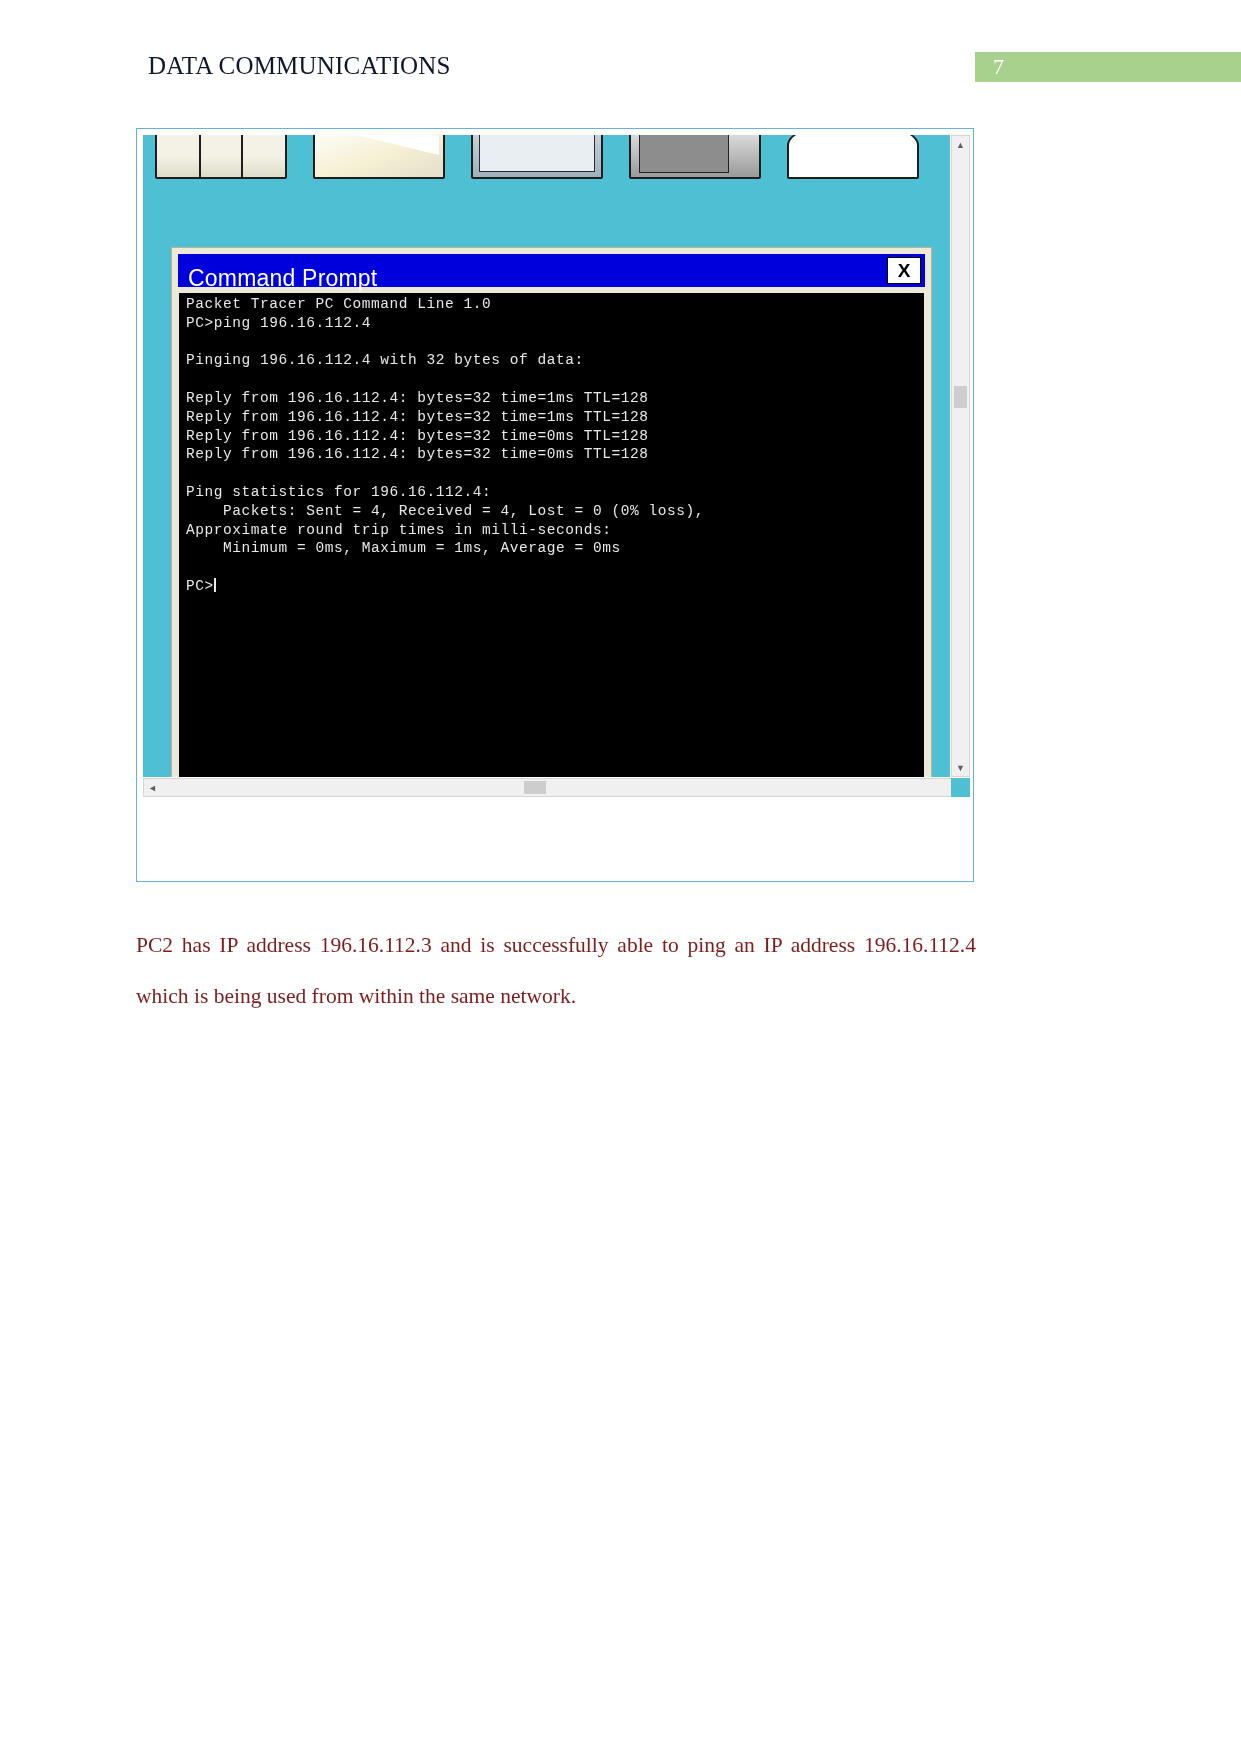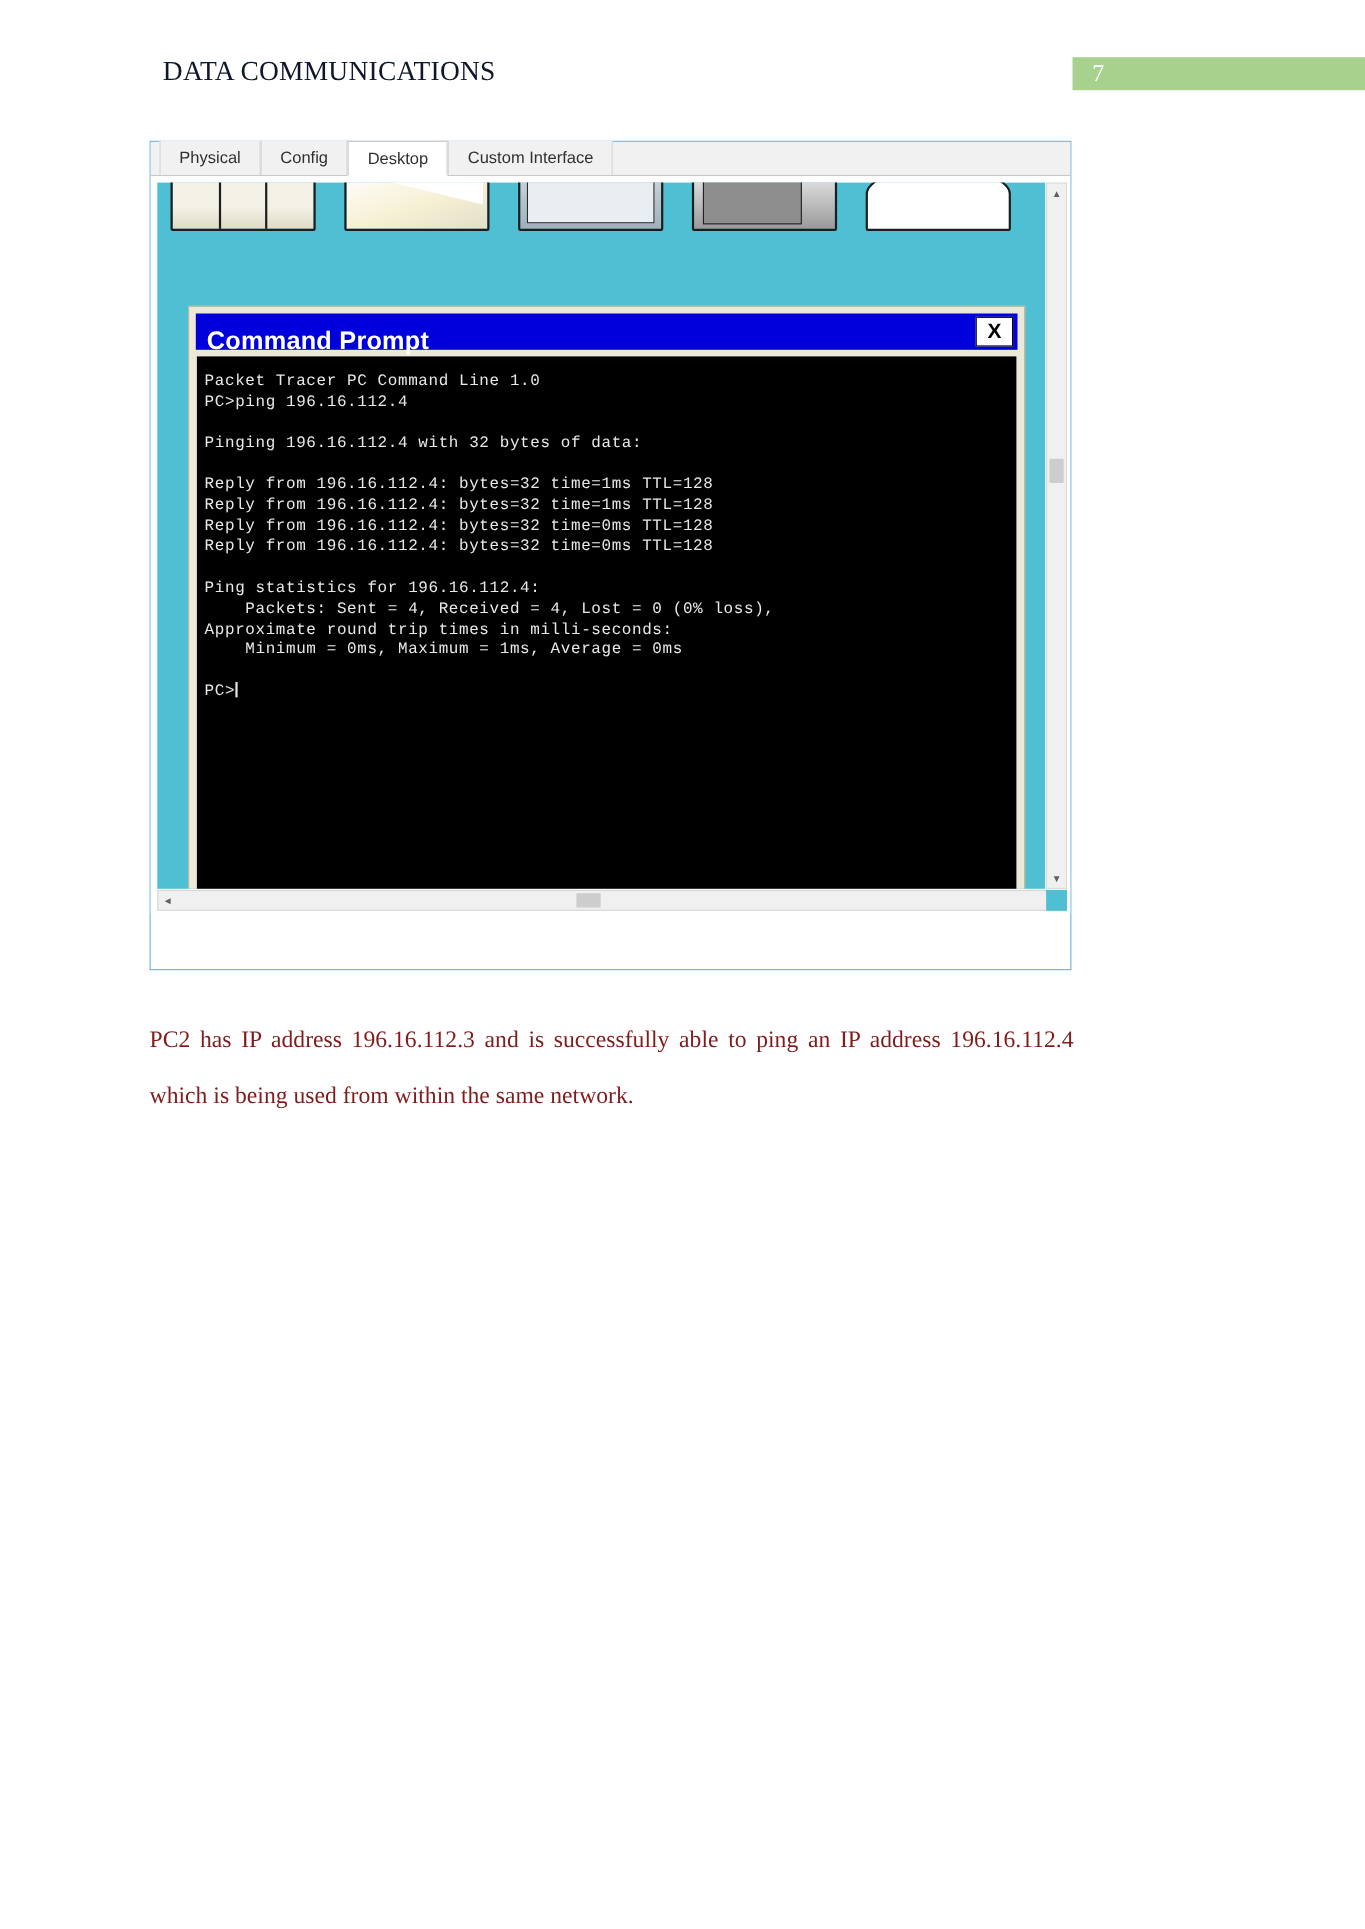--- a/index.html
+++ b/index.html
@@ -246,21 +246,21 @@
     position: relative;
     height: 33px;
     background: #0000dd;
     display: flex;
     align-items: center;
   }
   .cmd-title-text {
     margin-left: 10px;
     font-family: "Liberation Sans", sans-serif;
     font-size: 23px;
-    font-weight: bold;
+    font-weight: normal;
     color: #ffffff;
     letter-spacing: 0.2px;
     margin-top: 16px;
   }
   .cmd-close {
     position: absolute;
     right: 4px;
     top: 3px;
     width: 34px;
     height: 27px;
@@ -275,21 +275,21 @@
     font-weight: bold;
     color: #000000;
   }
   .cmd-screen {
     position: absolute;
     left: 7px;
     top: 45px;
     right: 7px;
     bottom: 7px;
     background: #000000;
-    padding: 14px 0 0 7px;
+    padding: 2px 0 0 7px;
     box-sizing: border-box;
     overflow: hidden;
   }
   .cmd-text {
     font-family: "Liberation Mono", monospace;
     font-size: 14.5px;
     line-height: 18.8px;
     color: #e8e8e8;
     white-space: pre;
     letter-spacing: 0.55px;
@@ -411,26 +411,20 @@
 <div class="doc-header">
   <div class="doc-title">DATA COMMUNICATIONS</div>
   <div class="page-badge">
     <span class="page-badge-num">7</span>
   </div>
 </div>
 
 <div class="pt-window">
 
 
-  <div class="pt-tabs">
-    <div class="pt-tab">Physical</div>
-    <div class="pt-tab">Config</div>
-    <div class="pt-tab active">Desktop</div>
-    <div class="pt-tab">Custom Interface</div>
-  </div>
 
   <div class="pt-body">
 
     <div class="desktop-canvas">
       <div class="icon-row">
         <div class="desk-icon d1"></div>
         <div class="desk-icon d2"></div>
         <div class="desk-icon d3"></div>
         <div class="desk-icon d4"></div>
         <div class="desk-icon d5"></div>

